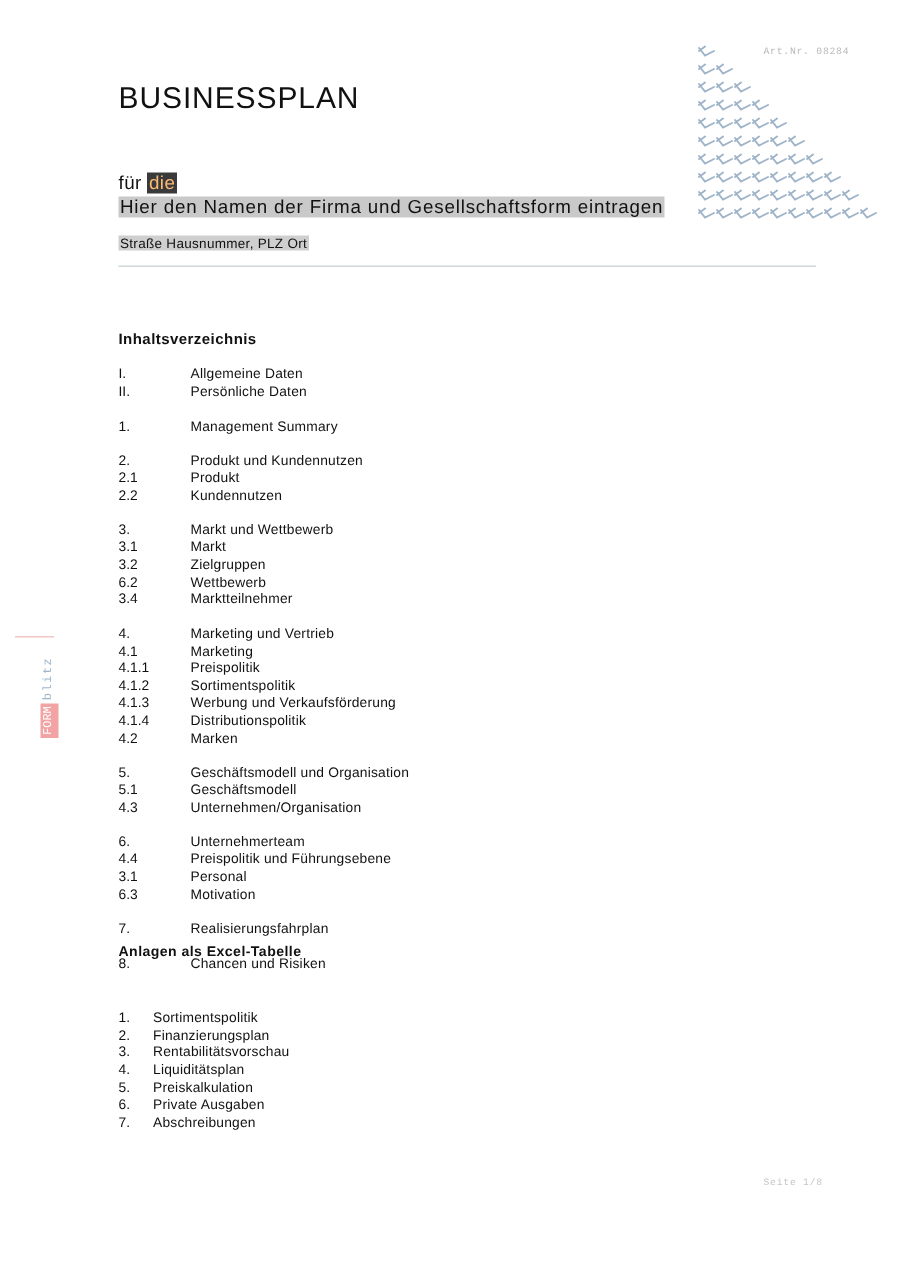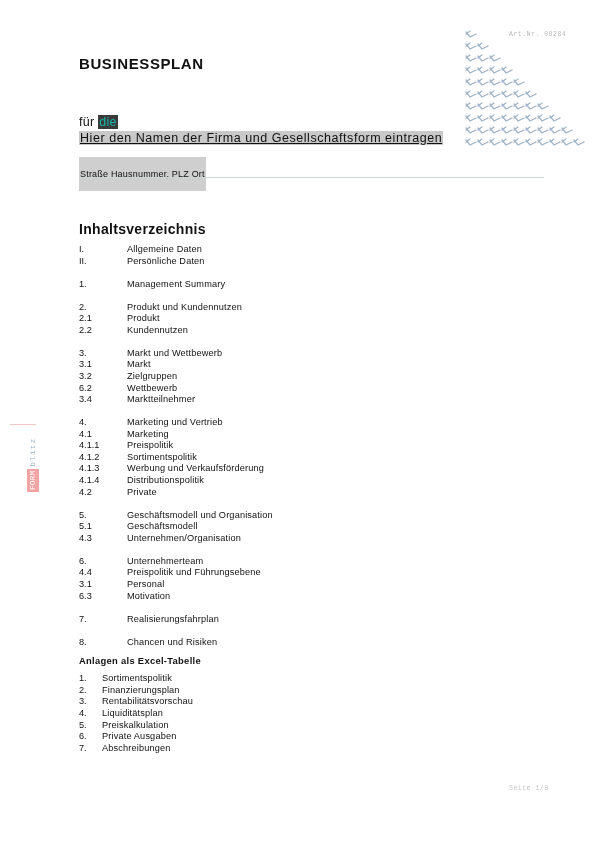--- a/index.html
+++ b/index.html
@@ -12,49 +12,49 @@
   
   .artnr {
     left: 509px; top: 31px; font-family: "Liberation Mono", monospace;
     font-size: 6.5px; color: #b9b9b9; letter-spacing: 0.5px; white-space: nowrap;
   }
 
   
   .pattern { left: 460px; top: 26px; width: 125px; height: 125px; }
 
   .title {
-    left: 79px; top: 55px; font-size: 15px; font-weight: bold; letter-spacing: 0.6px;
+    left: 79px; top: 55px; font-size: 20px; font-weight: normal; letter-spacing: 0.6px;
   }
   .fuer {
     left: 79px; top: 115px; font-size: 12.5px; letter-spacing: 0.3px;
   }
-  .fuer .hl-dark { background: #3a3a3a; color: #14b8a6; padding: 0 1px; }
+  .fuer .hl-dark { background: #3a3a3a; color: #fdba74; padding: 0 1px; }
   .company {
     left: 79px; top: 131px; font-size: 12.5px; letter-spacing: 0.55px;
-    background: #c9c9c9; padding: 0 1px; white-space: nowrap; text-decoration: underline;
+    background: #c9c9c9; padding: 0 1px; white-space: nowrap;
   }
   .address {
     left: 79px; top: 157px; font-size: 9px; letter-spacing: 0.2px;
-    background: #cfcfcf; padding: 12px 1px; white-space: nowrap;
+    background: #cfcfcf; padding: 0 1px; white-space: nowrap;
   }
   .divider {
     left: 79px; top: 177px; width: 465px; height: 1px; background: #cfd8d8;
   }
 
   .toc-heading {
-    left: 79px; top: 221px; font-size: 14px; font-weight: bold; letter-spacing: 0.3px;
+    left: 79px; top: 221px; font-size: 10px; font-weight: bold; letter-spacing: 0.3px;
   }
   .toc { left: 79px; top: 244px; font-size: 9.2px; line-height: 11.6px; }
   .toc-row { position: relative; height: 11.6px; white-space: nowrap; }
   .toc-row.gap { margin-top: 11.4px; }
   .toc-num { position: absolute; left: 0; }
   .toc-label { position: absolute; left: 48px; letter-spacing: 0.15px; }
 
   .annex-heading {
-    left: 79px; top: 655px; font-size: 9.4px; font-weight: bold; letter-spacing: 0.3px;
+    left: 79px; top: 628px; font-size: 9.4px; font-weight: bold; letter-spacing: 0.3px;
   }
   .annex { left: 79px; top: 673px; font-size: 9.2px; line-height: 11.7px; }
   .annex-row { position: relative; height: 11.7px; white-space: nowrap; }
   .annex-num { position: absolute; left: 0; }
   .annex-label { position: absolute; left: 23px; letter-spacing: 0.15px; }
 
   
   .side-line { left: 10px; top: 424px; width: 26px; height: 1px; background: #f0c7c7; }
   .logo {
     left: 27px; top: 420px; width: 12px; height: 72px;
@@ -210,21 +210,21 @@
     <div class="toc-row">
       <span class="toc-num">4.1.3</span>
       <span class="toc-label">Werbung und Verkaufsförderung</span>
     </div>
     <div class="toc-row">
       <span class="toc-num">4.1.4</span>
       <span class="toc-label">Distributionspolitik</span>
     </div>
     <div class="toc-row">
       <span class="toc-num">4.2</span>
-      <span class="toc-label">Private</span>
+      <span class="toc-label">Marken</span>
     </div>
     <div class="toc-row gap">
       <span class="toc-num">5.</span>
       <span class="toc-label">Geschäftsmodell und Organisation</span>
     </div>
     <div class="toc-row">
       <span class="toc-num">5.1</span>
       <span class="toc-label">Geschäftsmodell</span>
     </div>
     <div class="toc-row">

